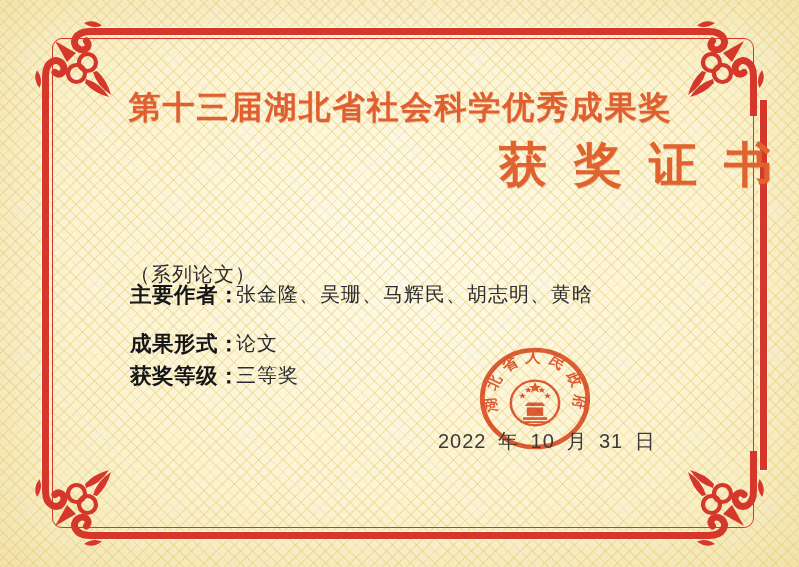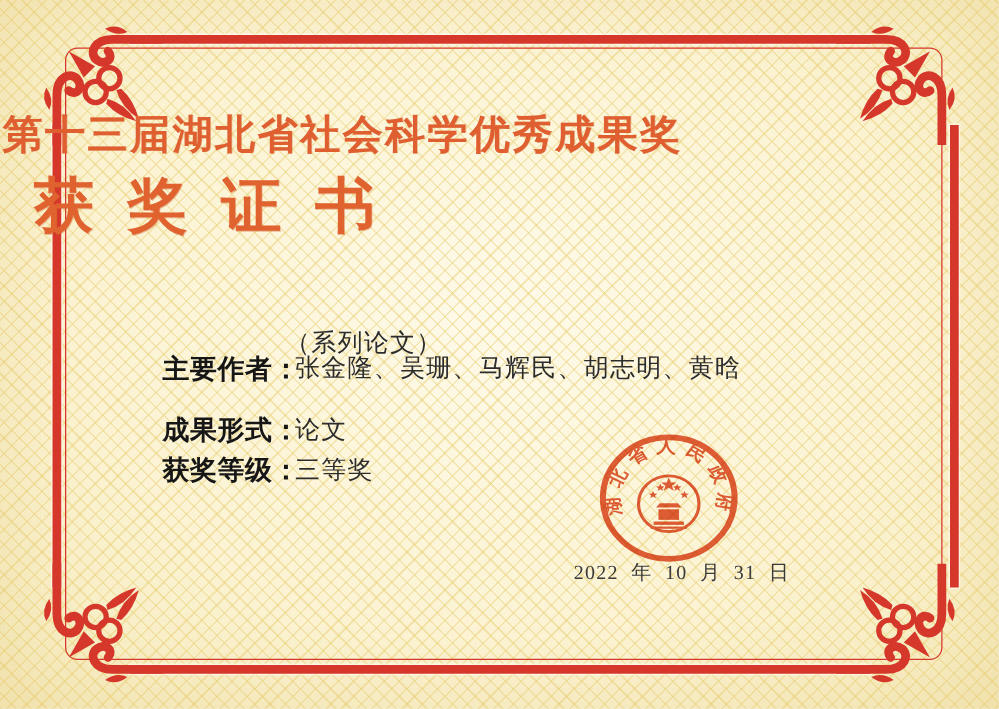--- a/index.html
+++ b/index.html
@@ -23,52 +23,52 @@
   .bar-bottom{left:104px;top:532px;  width:592px;height:7px;}
   .bar-left  {left:42px; top:100px;  width:7px;  height:370px;}
   .bar-right {left:760px;top:100px;  width:7px;  height:370px;}
   .corner{position:absolute;width:100px;height:100px;}
   .corner.tl{left:30px; top:16px;}
   .corner.tr{left:669px;top:16px; transform:scaleX(-1);}
   .corner.bl{left:30px; top:451px;transform:scaleY(-1);}
   .corner.br{left:669px;top:451px;transform:scale(-1,-1);}
   
   .title{
-    position:absolute;left:0;right:0;top:86px;
+    position:absolute;left:0;right:0;top:86px;text-align:center;
     font-family:"Liberation Serif","DejaVu Serif",serif;font-weight:bold;
     font-size:32px;letter-spacing:2px;padding-left:2px;color:#df5f30;
     text-shadow:.5px .5px 0 rgba(200,80,30,.35);
   }
   .subtitle{
-    position:absolute;left:0;right:0;top:133px;text-align:left;
+    position:absolute;left:0;right:0;top:133px;text-align:right;
     font-family:"Liberation Serif","DejaVu Serif",serif;font-weight:bold;
     font-size:48px;letter-spacing:27px;padding-left:27px;color:#e0622f;
     text-shadow:.5px .5px 0 rgba(200,80,30,.35);
   }
   .row{position:absolute;left:130px;white-space:nowrap;}
   .row .lbl{
     font-size:21.5px;font-weight:bold;color:#161616;letter-spacing:.5px;
   }
   .row .val{
     position:absolute;left:106px;top:1px;
     font-family:"Liberation Serif","DejaVu Serif",serif;
     font-size:20px;color:#2c2c2c;letter-spacing:1px;
   }
   .row-1{top:228px;} .row-2{top:261px;} .row-3{top:280px;}
   .row-4{top:329px;} .row-5{top:361px;}
   .row-2 .val2{
     font-family:"Liberation Serif","DejaVu Serif",serif;
-    font-size:20px;color:#2c2c2c;letter-spacing:1px;margin-left:98px;
+    font-size:20px;color:#2c2c2c;letter-spacing:1px;
   }
   .seal{position:absolute;left:477px;top:345px;width:116px;height:107px;
         opacity:.9;mix-blend-mode:multiply;z-index:2;}
   .date{
-    position:absolute;left:438px;top:448px;width:215px;text-align:center;z-index:3;
-    font-family:Liberation Serif, serif;
-    font-size:16px;color:#3a3a3a;letter-spacing:1px;word-spacing:5px;white-space:nowrap;
+    position:absolute;left:438px;top:428px;width:215px;text-align:center;z-index:3;
+    font-family:Liberation Sans, sans-serif;
+    font-size:20px;color:#3a3a3a;letter-spacing:1px;word-spacing:5px;white-space:nowrap;
   }
   .defs-holder{position:absolute;width:0;height:0;overflow:hidden;}
 </style>
 </head>
 <body>
 
 <div class="page">
 
   <svg class="defs-holder" aria-hidden="true">
     <defs>

